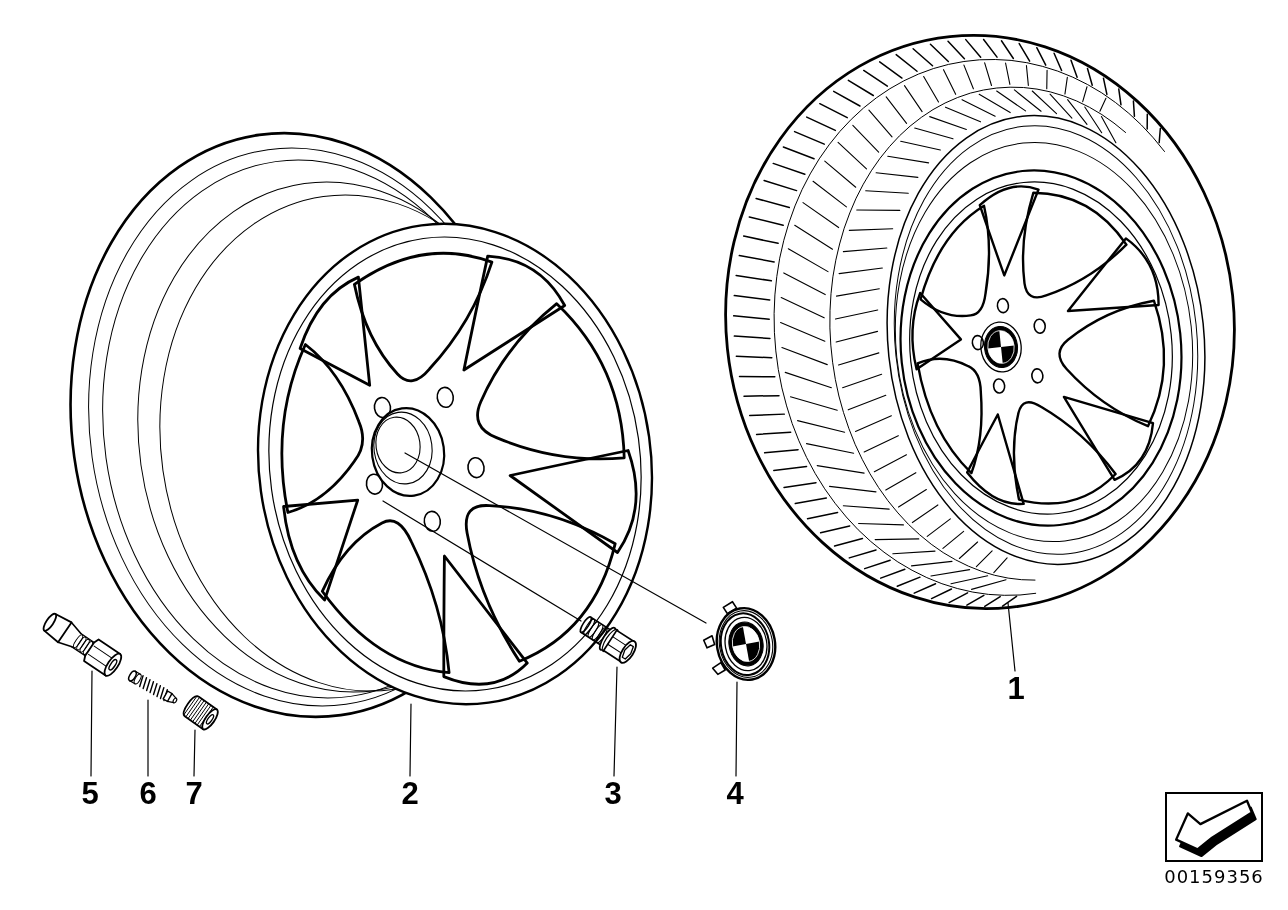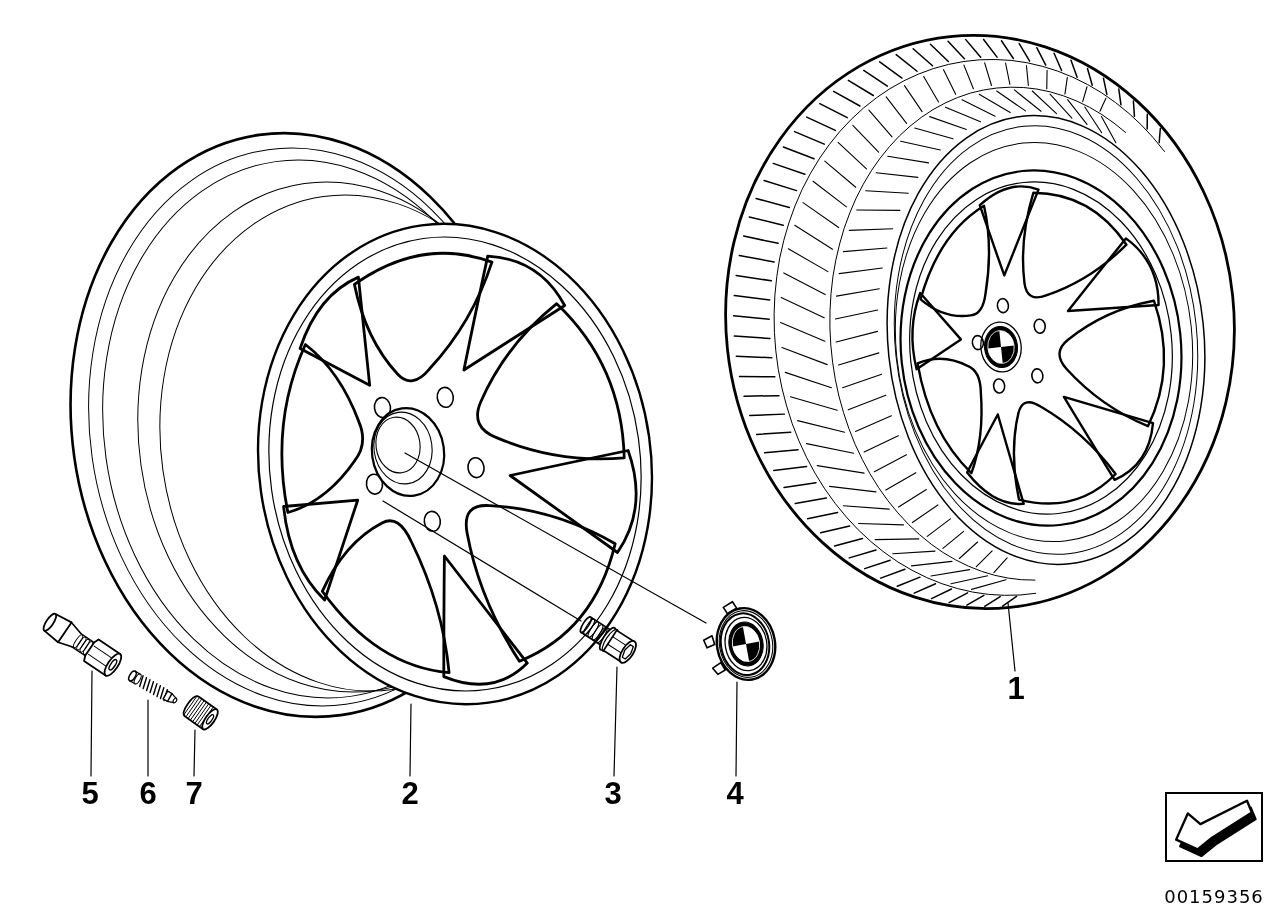--- a/index.html
+++ b/index.html
@@ -6,21 +6,21 @@
   .canvas{position:relative;width:1288px;height:910px;background:#fff;overflow:hidden;
           font-family:"Liberation Sans",sans-serif;}
   #art{position:absolute;left:0;top:0;}
   .callout{position:absolute;width:44px;height:34px;text-align:center;
            font-family:"Liberation Sans",sans-serif;font-size:31px;font-weight:bold;
            color:#000;line-height:34px;letter-spacing:0;user-select:none;}
   .stamp-box{position:absolute;left:1165px;top:792px;width:94px;height:66px;
              border:2.5px solid #000;background:#fff;}
   .part-number{position:absolute;left:1156px;top:866px;width:116px;text-align:center;
                font-family:"DejaVu Sans","Liberation Sans",sans-serif;font-size:18px;
-               color:#000;letter-spacing:1px;margin-top:20px;}
+               color:#000;letter-spacing:1px;}
 </style>
 </head>
 <body>
 
 <div class="canvas">
 
   <svg id="art" width="1288" height="910" viewBox="0 0 1288 910">
     <g id="g-wheel2">
         <ellipse cx="300" cy="425" rx="228" ry="293" transform="rotate(-8 300 425)" fill="none" stroke="#000" stroke-width="2.6"></ellipse>
         <ellipse cx="307" cy="427" rx="217" ry="280" transform="rotate(-8 307 427)" fill="none" stroke="#000" stroke-width="1"></ellipse>

